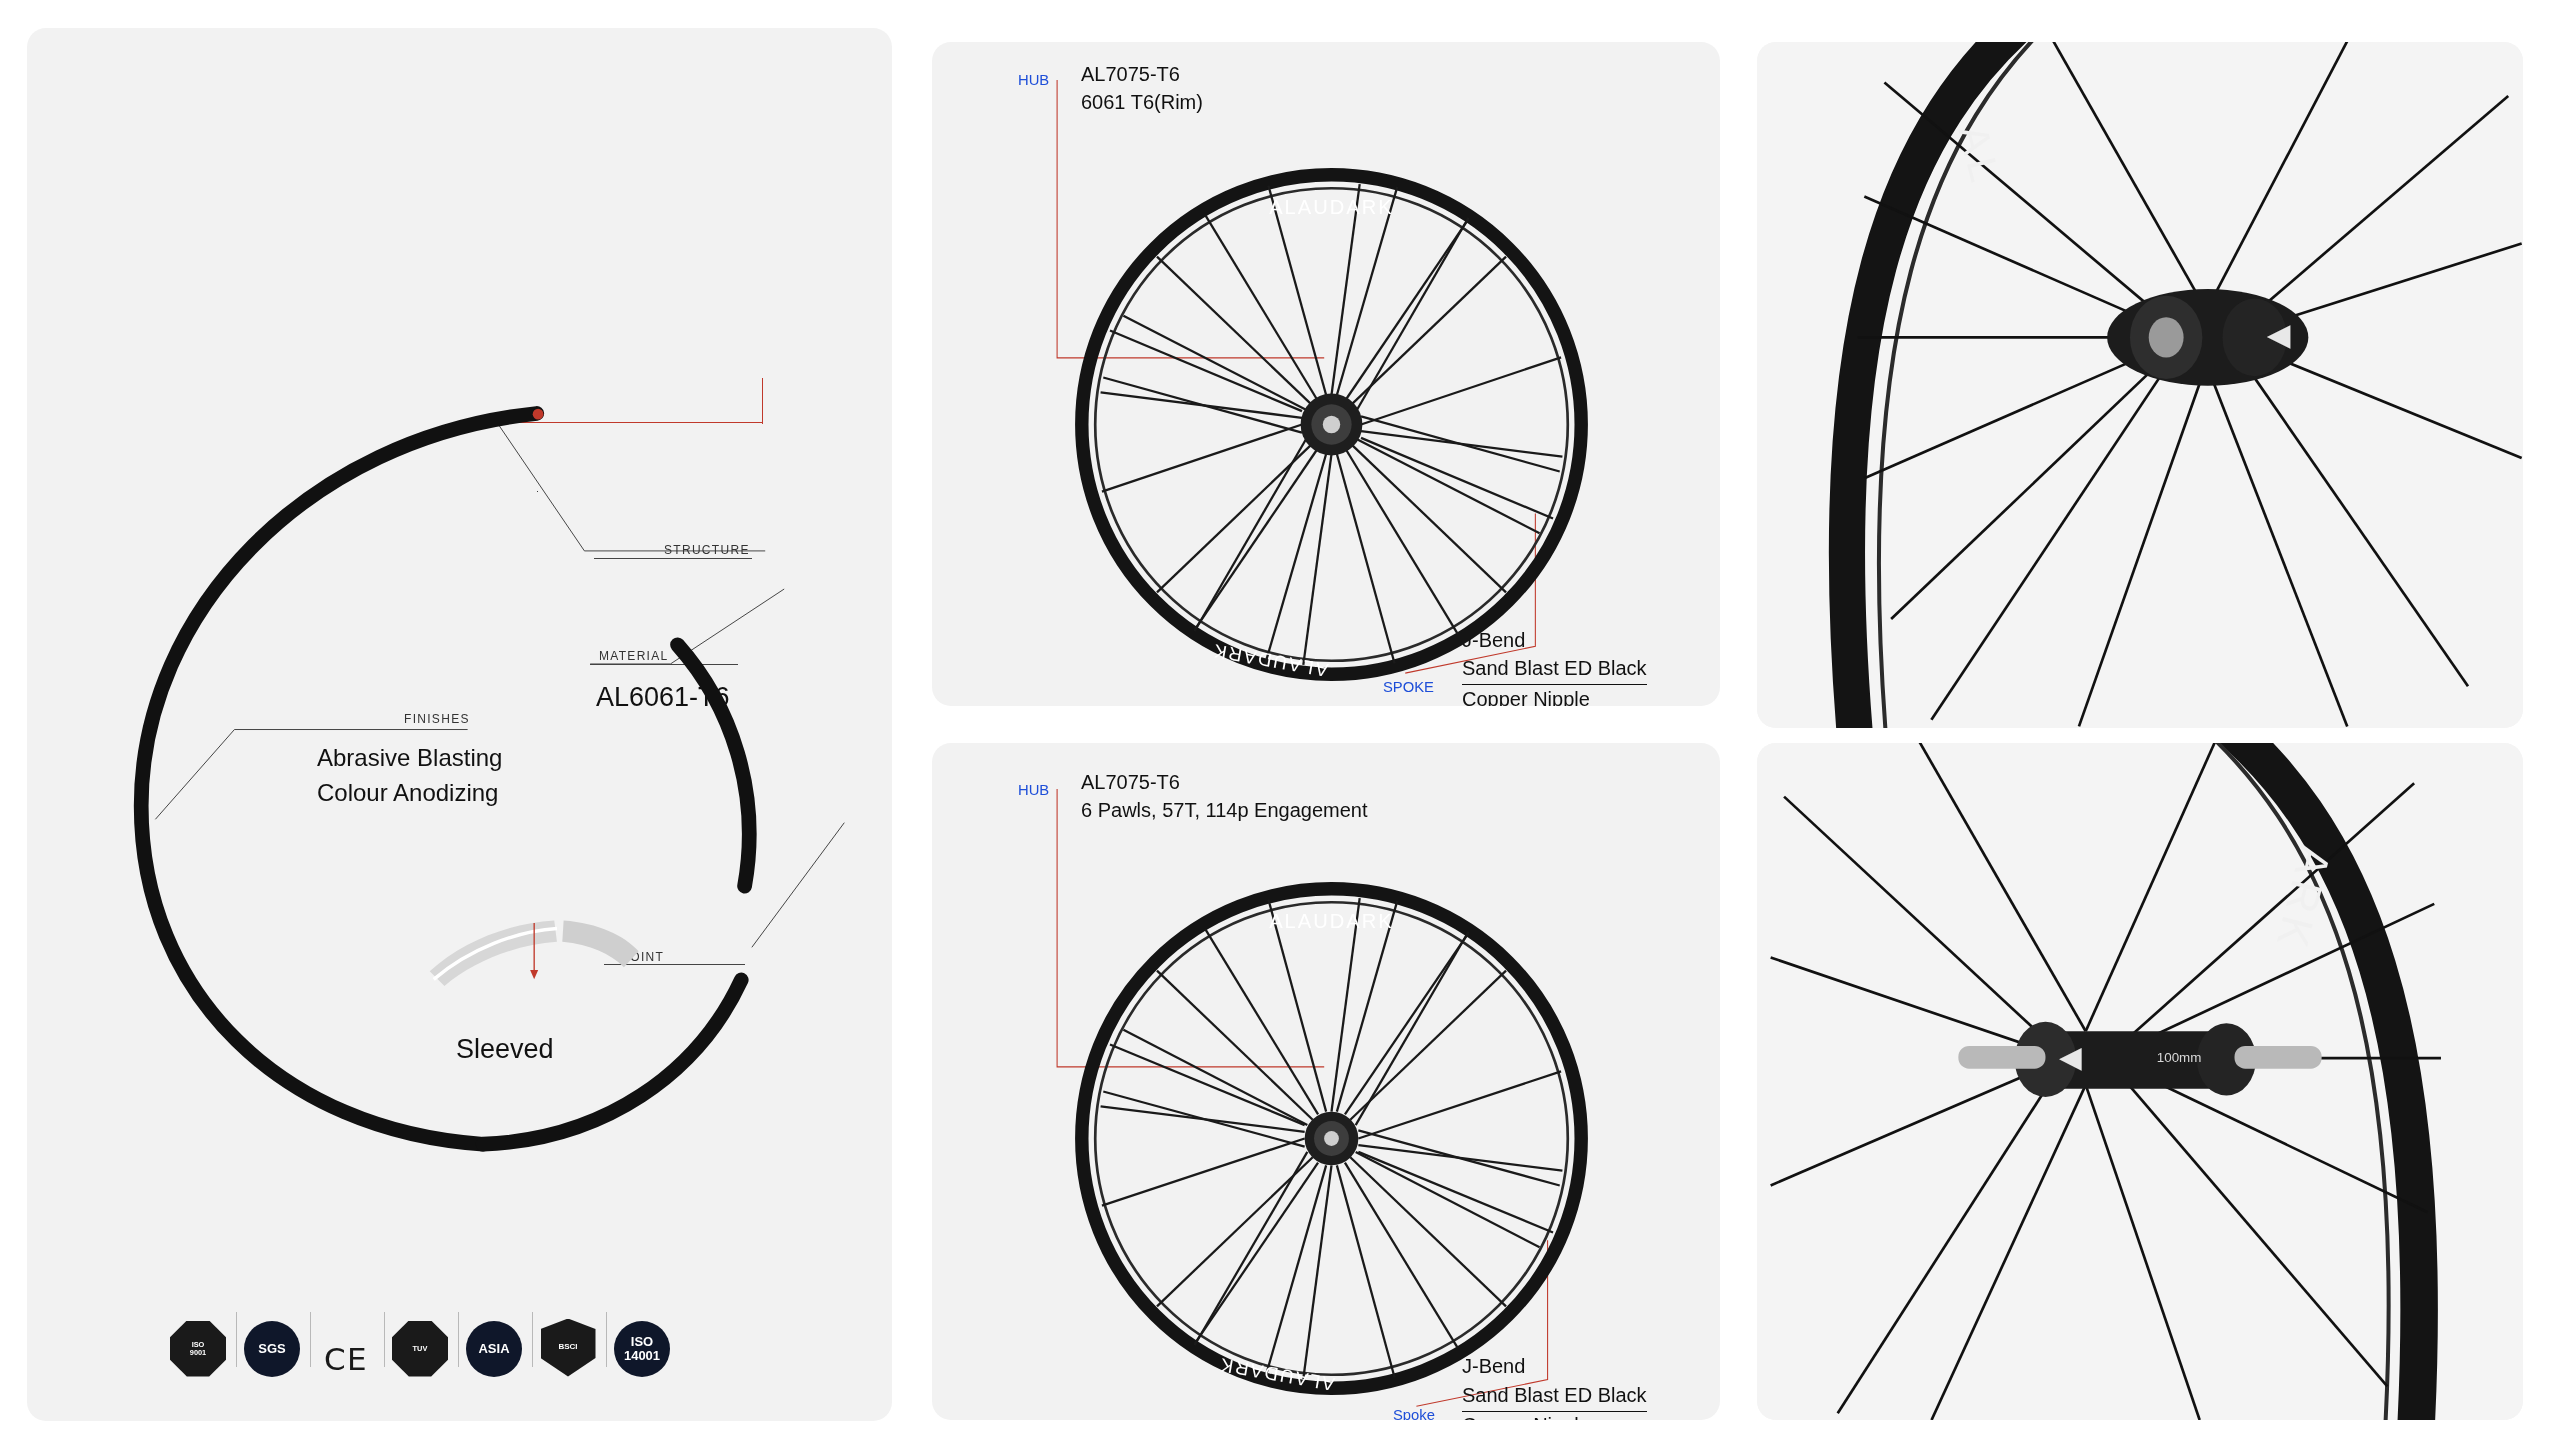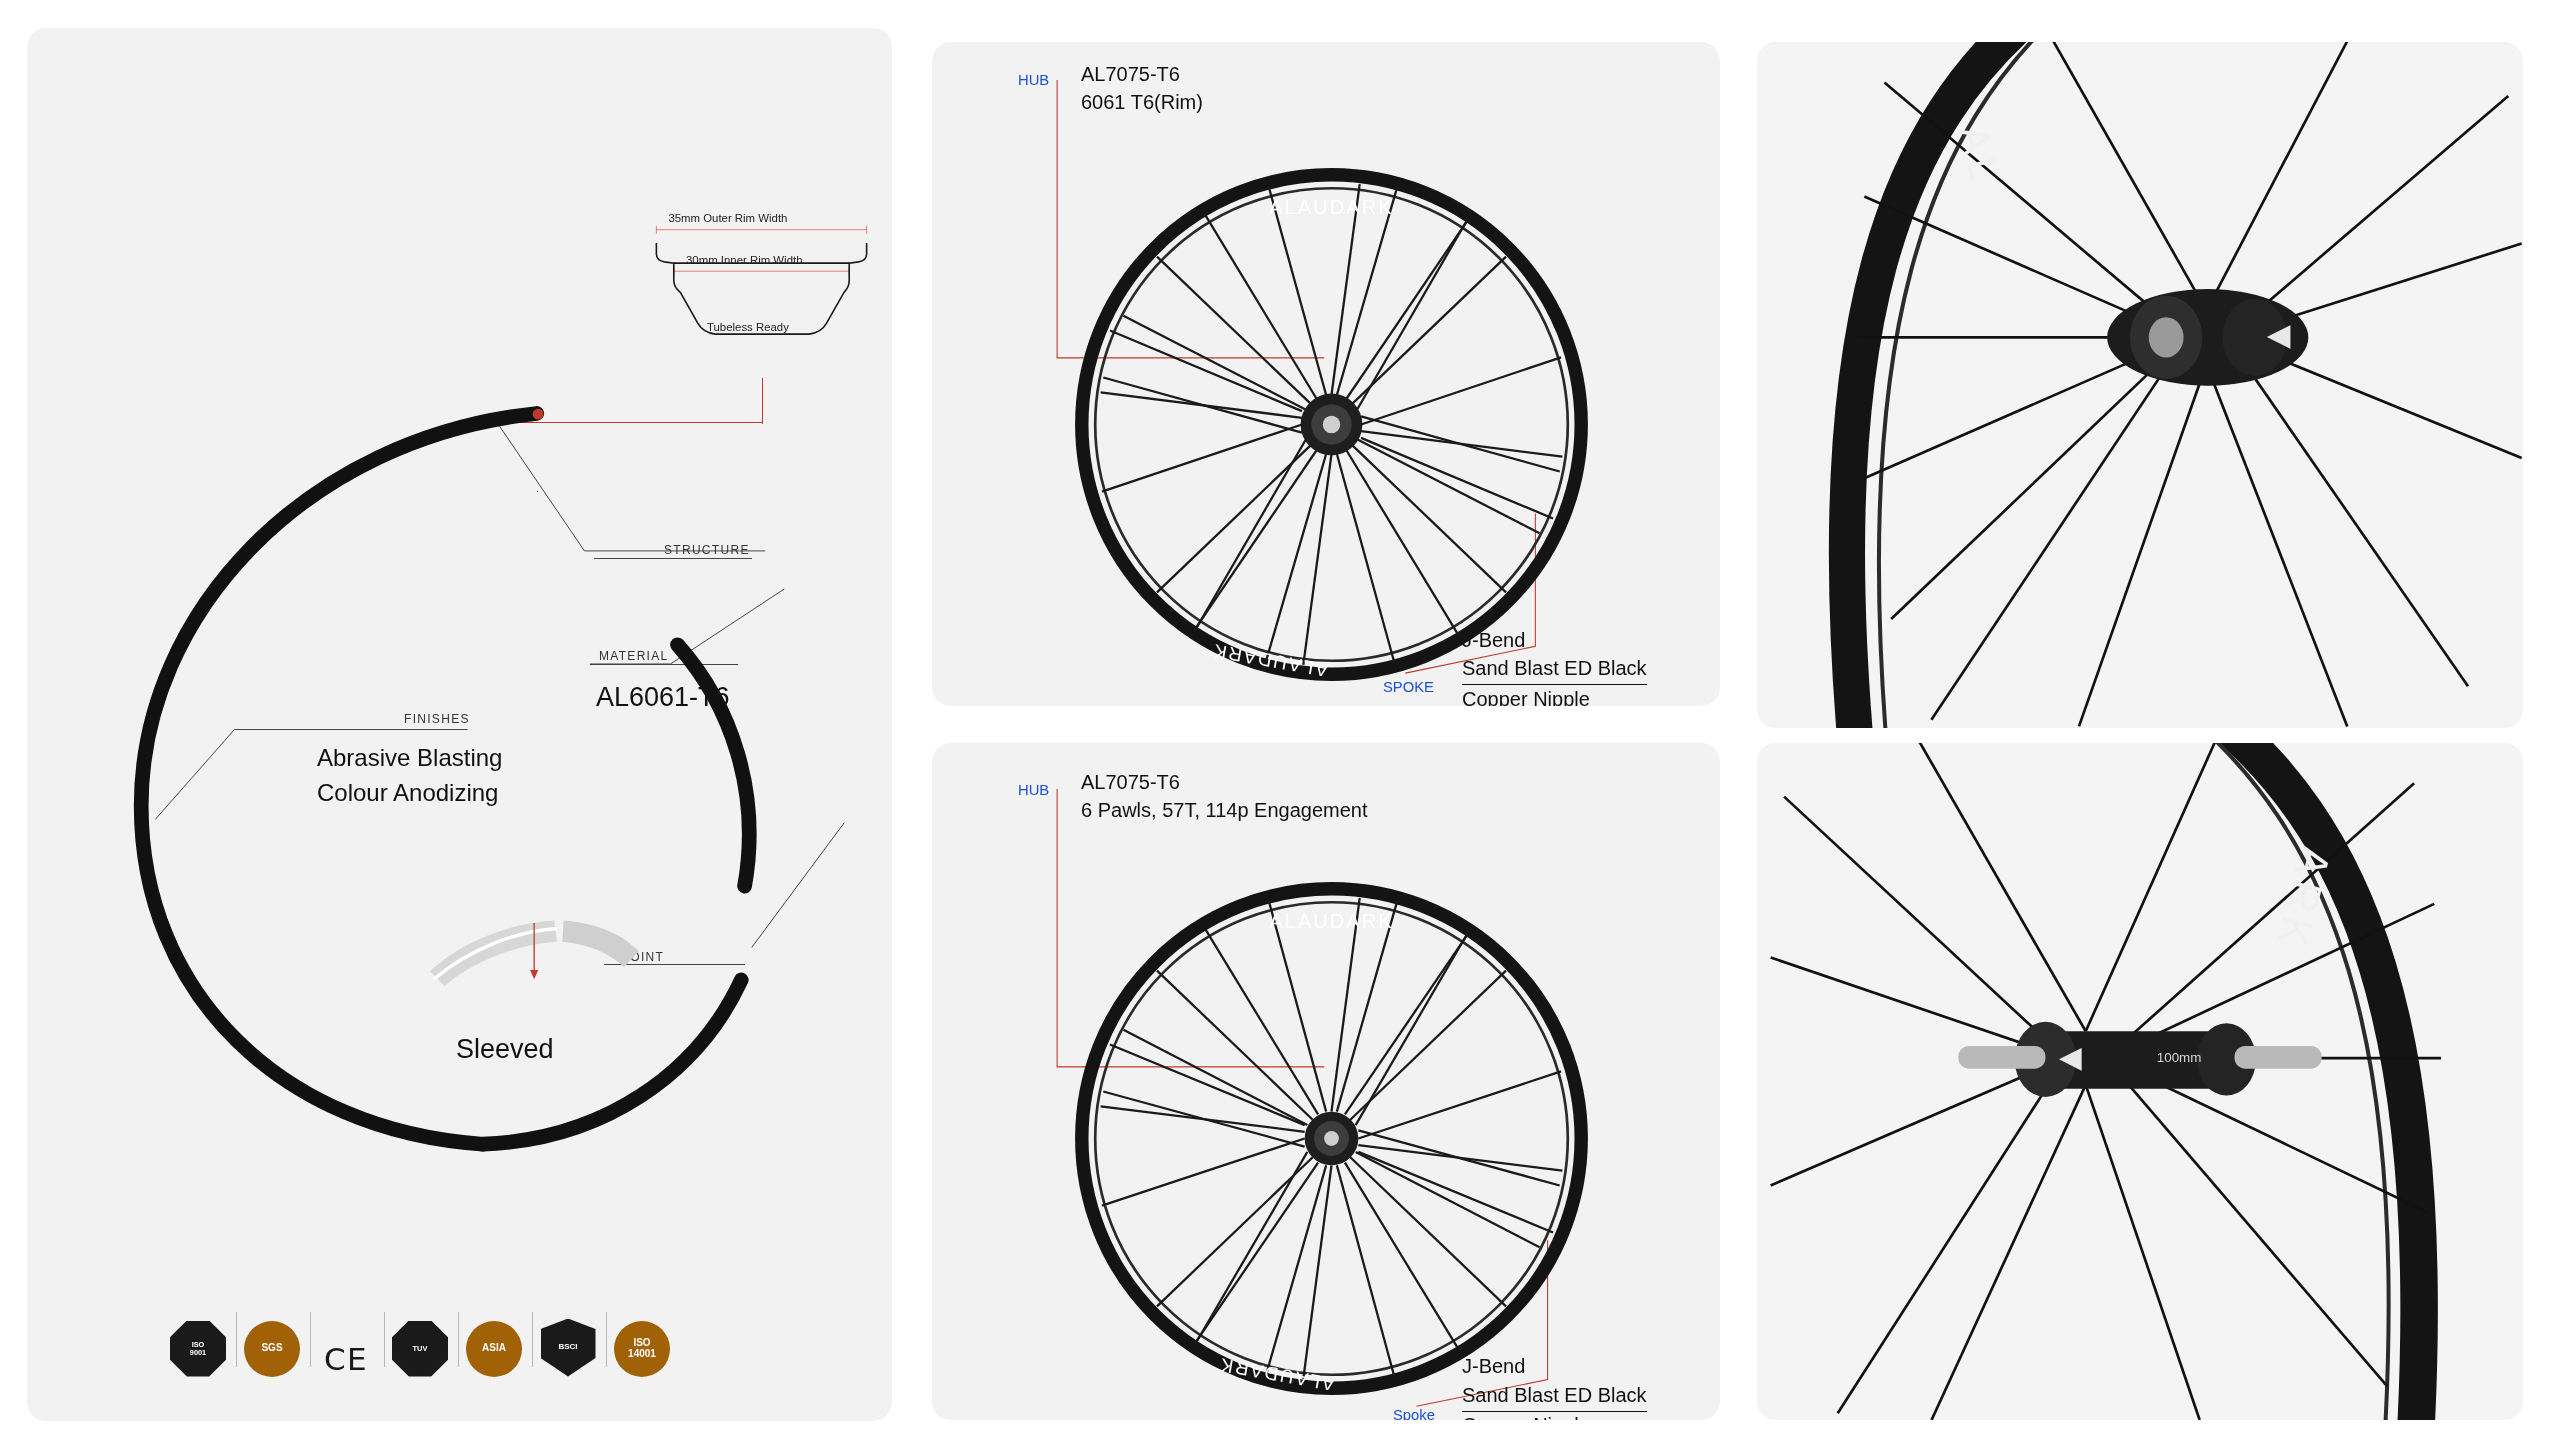--- a/index.html
+++ b/index.html
@@ -47,22 +47,22 @@
   
   .certs{position:absolute;left:134px;top:1268px;width:604px;height:87px;display:flex;align-items:center;gap:0px;}
   .cert{position:relative;width:74px;height:74px;display:flex;align-items:flex-end;justify-content:center;}
   .cert .sep{position:absolute;right:-1.3px;top:9.4px;width:0.7px;height:55px;background:#b9b9b9;}
   .cert-octagon{
     width:56px;height:56px;background:#1a1a1a;color:#fff;display:flex;align-items:center;justify-content:center;
     clip-path:polygon(30% 0,70% 0,100% 30%,100% 70%,70% 100%,30% 100%,0 70%,0 30%);
     font-size:7.4px;text-align:center;line-height:1.05;font-weight:bold;
   }
   .cert-circle{
-    width:56px;height:56px;border-radius:50%;background:#a16207;color:#fff;display:flex;align-items:center;justify-content:center;
-    font-size:10px;text-align:center;line-height:1.05;font-weight:bold;
+    width:56px;height:56px;border-radius:50%;background:#0f172a;color:#fff;display:flex;align-items:center;justify-content:center;
+    font-size:13px;text-align:center;line-height:1.05;font-weight:bold;
   }
   .cert-text{font-size:31px;font-weight:normal;letter-spacing:1.3px;color:#1a1a1a;font-family:"DejaVu Sans",sans-serif;}
   .cert-shield{
     width:55px;height:58px;background:#1a1a1a;color:#fff;display:flex;align-items:center;justify-content:center;
     clip-path:polygon(50% 0,100% 18%,100% 68%,50% 100%,0 68%,0 18%);
     font-size:8px;font-weight:bold;text-align:center;line-height:1.05;
   }
 
   
   #panel-front{left:932px;top:42px;width:788px;height:664px;}
@@ -80,38 +80,20 @@
   .nohit{pointer-events:none;}
 </style>
 </head>
 <body>
 
 <div class="page">
 
   <div class="card" id="panel-left">
 
 
-    <div class="rim-profile">
-      <svg width="221" height="154" viewBox="0 0 330 230" class="nohit">
-
-        <line x1="8" y1="10" x2="322" y2="10" stroke="#d94b3a" stroke-width="1"></line>
-        <line x1="8" y1="4" x2="8" y2="16" stroke="#d94b3a" stroke-width="1"></line>
-        <line x1="322" y1="4" x2="322" y2="16" stroke="#d94b3a" stroke-width="1"></line>
-
-        <line x1="34" y1="72" x2="296" y2="72" stroke="#d94b3a" stroke-width="1"></line>
-        <line x1="34" y1="66" x2="34" y2="78" stroke="#d94b3a" stroke-width="1"></line>
-        <line x1="296" y1="66" x2="296" y2="78" stroke="#d94b3a" stroke-width="1"></line>
-
-        <path d="M8 30 L8 46 Q8 56 20 58 L34 60 L34 86 Q34 96 44 104 L70 150 Q78 164 96 166 L236 166 Q254 164 262 150 L288 104 Q296 96 296 86 L296 60 L310 58 Q322 56 322 46 L322 30" fill="none" stroke="#1a1a1a" stroke-width="2.4"></path>
-        <path d="M34 60 L296 60" fill="none" stroke="#1a1a1a" stroke-width="2.4"></path>
-      </svg>
-      <div class="rp-label" style="left:17.4px;top:-10.7px;">35mm Outer Rim Width</div>
-      <div class="rp-label" style="left:35px;top:31px;">30mm Inner Rim Width</div>
-      <div class="rp-label" style="left:56px;top:98px;">Tubeless Ready</div>
-    </div>
 
     <div class="leader" style="left:735px;top:350px;width:1.3px;height:46px;"></div>
     <div class="leader" style="left:463px;top:394px;width:273px;height:1.3px;"></div>
 
     <div class="tag-line" style="left:567px;top:530px;width:158px;"></div>
     <div class="tag" style="left:637px;top:515px;">STRUCTURE</div>
     <div class="leader-dark" style="left:510px;top:463px;width:0.7px;height:0.7px;"></div>
     <svg class="nohit" style="position:absolute;left:470px;top:389px;" width="282" height="154" viewBox="0 0 420 230">
       <path d="M2 12 L130 200 L400 200" fill="none" stroke="#3a3a3a" stroke-width="1.4"></path>
     </svg>

